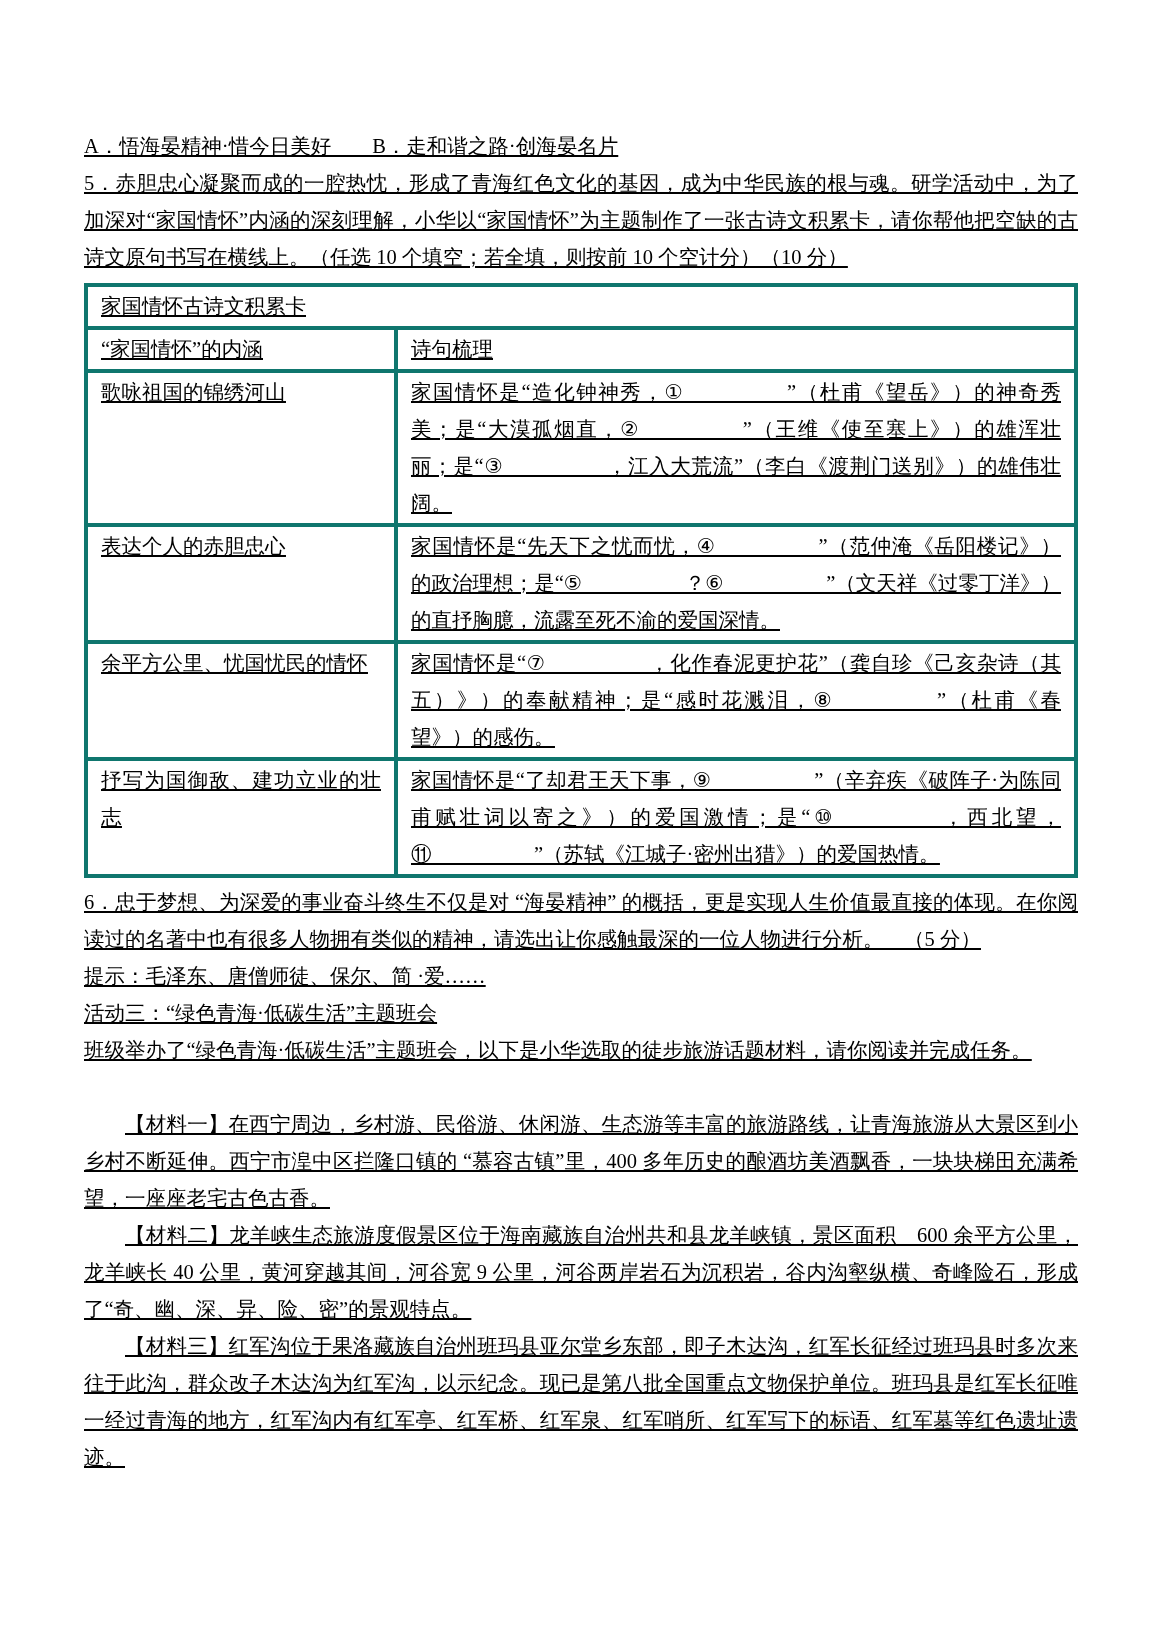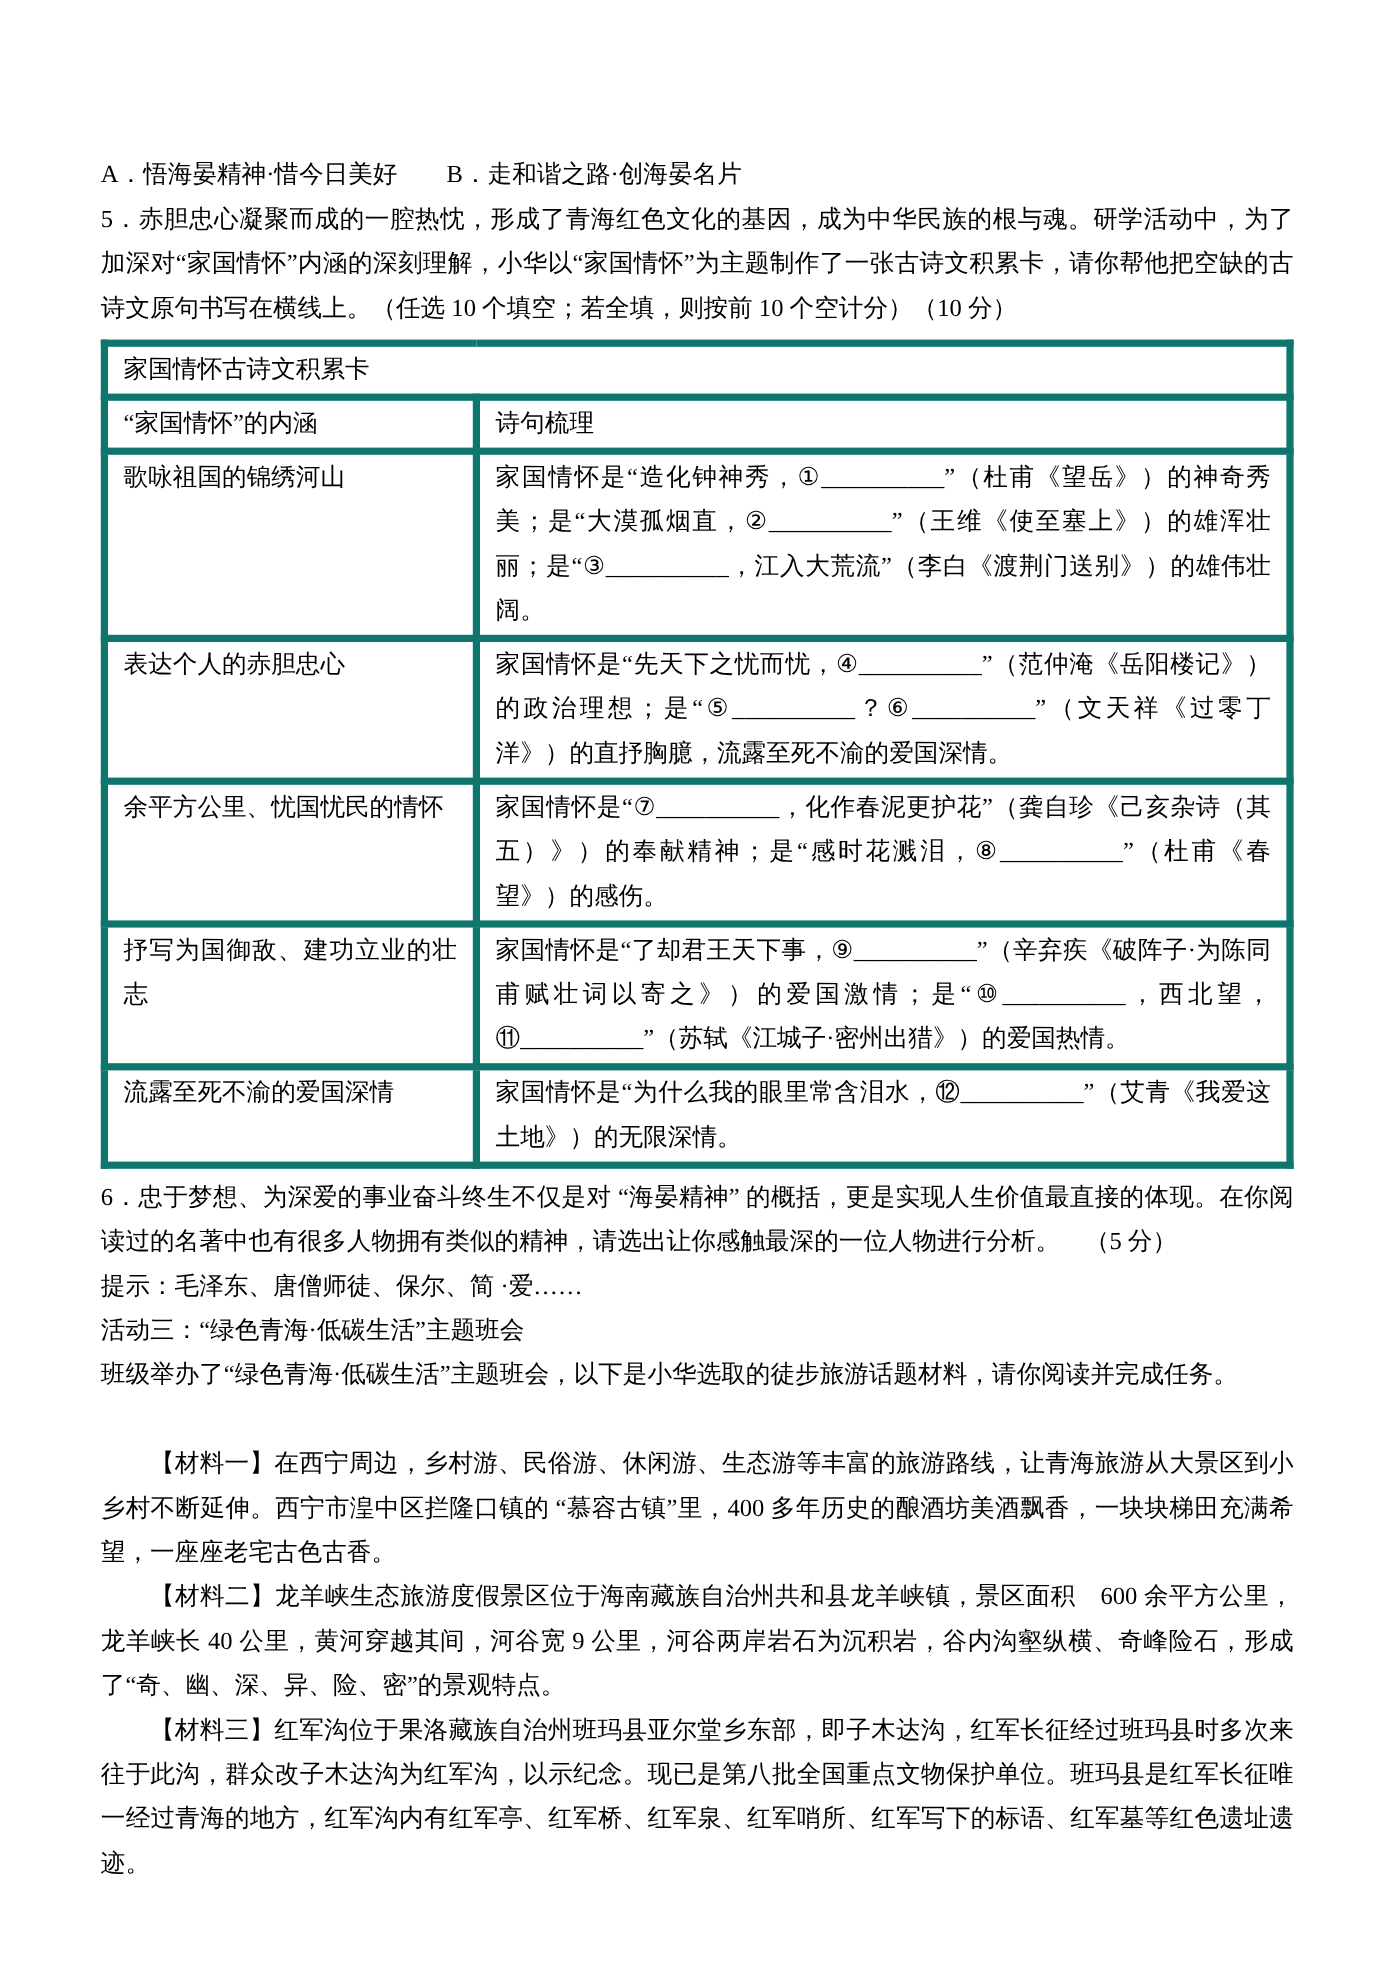--- a/index.html
+++ b/index.html
@@ -1,15 +1,15 @@
 <!DOCTYPE html>
 <html><head>
 <meta charset="utf-8">
 <style>
-  * { box-sizing: border-box; }
+  * { box-sizing: border-box; text-decoration: underline; }
   html, body {
     margin: 0; padding: 0;
     background: #ffffff;
     width: 1158px; height: 1638px;
     color: #000000;
     font-family: "Liberation Serif", "DejaVu Serif", "DejaVu Sans", serif;
   }
   .page {
     position: absolute;
     left: 84px; top: 128px;
@@ -20,21 +20,21 @@
   p { margin: 0; padding: 0; text-align: justify; }
   .indent { text-indent: 2em; }
   .spacer { height: 37px; }
   table.card {
     border-collapse: collapse;
     table-layout: fixed;
     width: 100%;
     margin: 7px 0 6px 0;
   }
   table.card td {
-    border: 6px solid #0f766e;
+    border: 4px solid #0f766e;
     padding: 1px 13px;
     vertical-align: top;
     text-align: justify;
     line-height: 37px;
   }
   td.col-theme { width: 310px; }
 </style>
 </head>
 <body>
 
@@ -66,24 +66,20 @@
       <td>家国情怀是“先天下之忧而忧，④__________”（范仲淹《岳阳楼记》）的政治理想；是“⑤__________？⑥__________”（文天祥《过零丁洋》）的直抒胸臆，流露至死不渝的爱国深情。</td>
     </tr>
     <tr>
       <td class="col-theme">余平方公里、忧国忧民的情怀</td>
       <td>家国情怀是“⑦__________，化作春泥更护花”（龚自珍《己亥杂诗（其五）》）的奉献精神；是“感时花溅泪，⑧__________”（杜甫《春望》）的感伤。</td>
     </tr>
     <tr>
       <td class="col-theme">抒写为国御敌、建功立业的壮志</td>
       <td>家国情怀是“了却君王天下事，⑨__________”（辛弃疾《破阵子·为陈同甫赋壮词以寄之》）的爱国激情；是“⑩__________，西北望，⑪__________”（苏轼《江城子·密州出猎》）的爱国热情。</td>
     </tr>
-    <tr>
-      <td class="col-theme">流露至死不渝的爱国深情</td>
-      <td>家国情怀是“为什么我的眼里常含泪水，⑫__________”（艾青《我爱这土地》）的无限深情。</td>
-    </tr>
   </tbody>
     </table>
 
   <p>6．忠于梦想、为深爱的事业奋斗终生不仅是对 “海晏精神” 的概括，更是实现人生价值最直接的体现。在你阅读过的名著中也有很多人物拥有类似的精神，请选出让你感触最深的一位人物进行分析。　（5 分）</p>
   <p>提示：毛泽东、唐僧师徒、保尔、简 ·爱……</p>
   <p>活动三：“绿色青海·低碳生活”主题班会</p>
   <p>班级举办了“绿色青海·低碳生活”主题班会，以下是小华选取的徒步旅游话题材料，请你阅读并完成任务。</p>
 
   <div class="spacer"></div>
 

